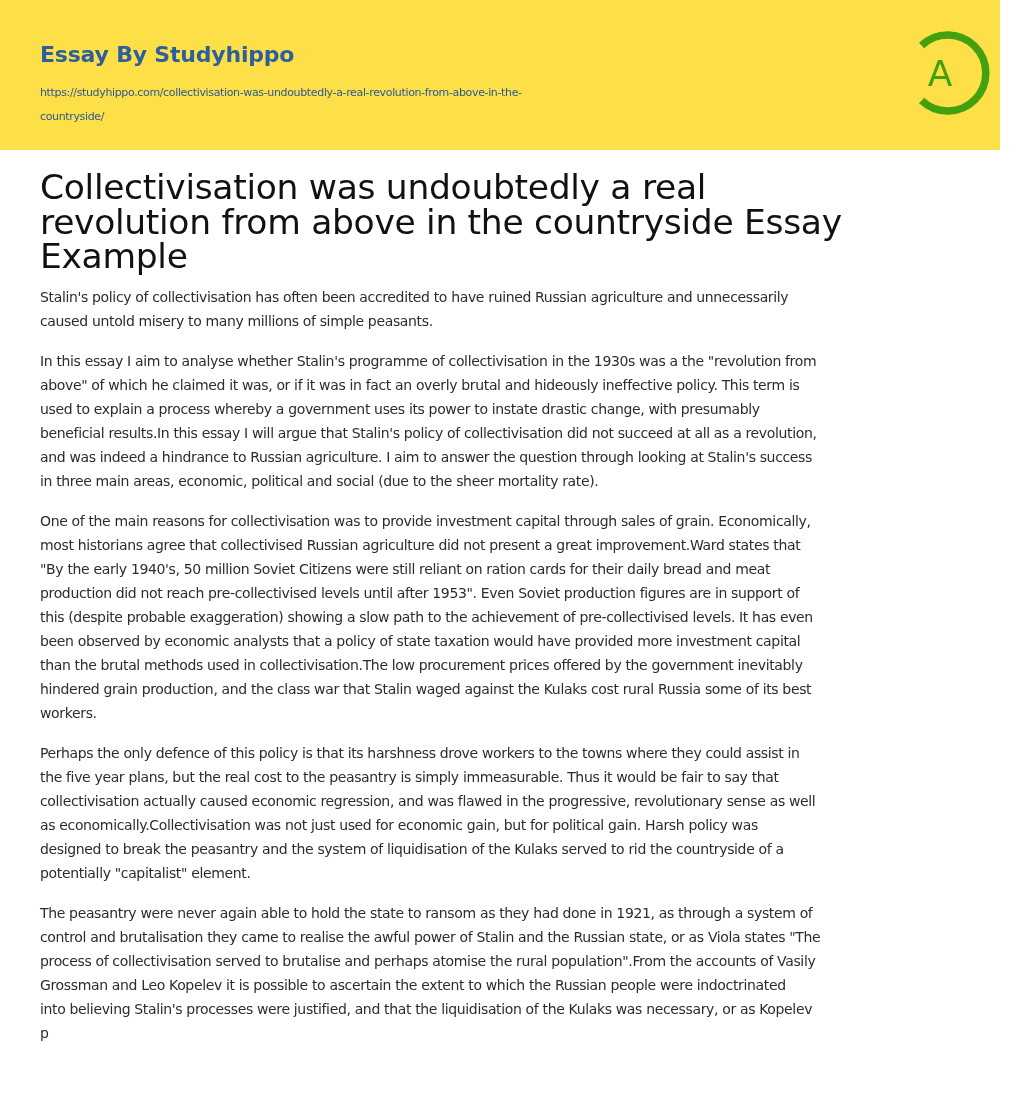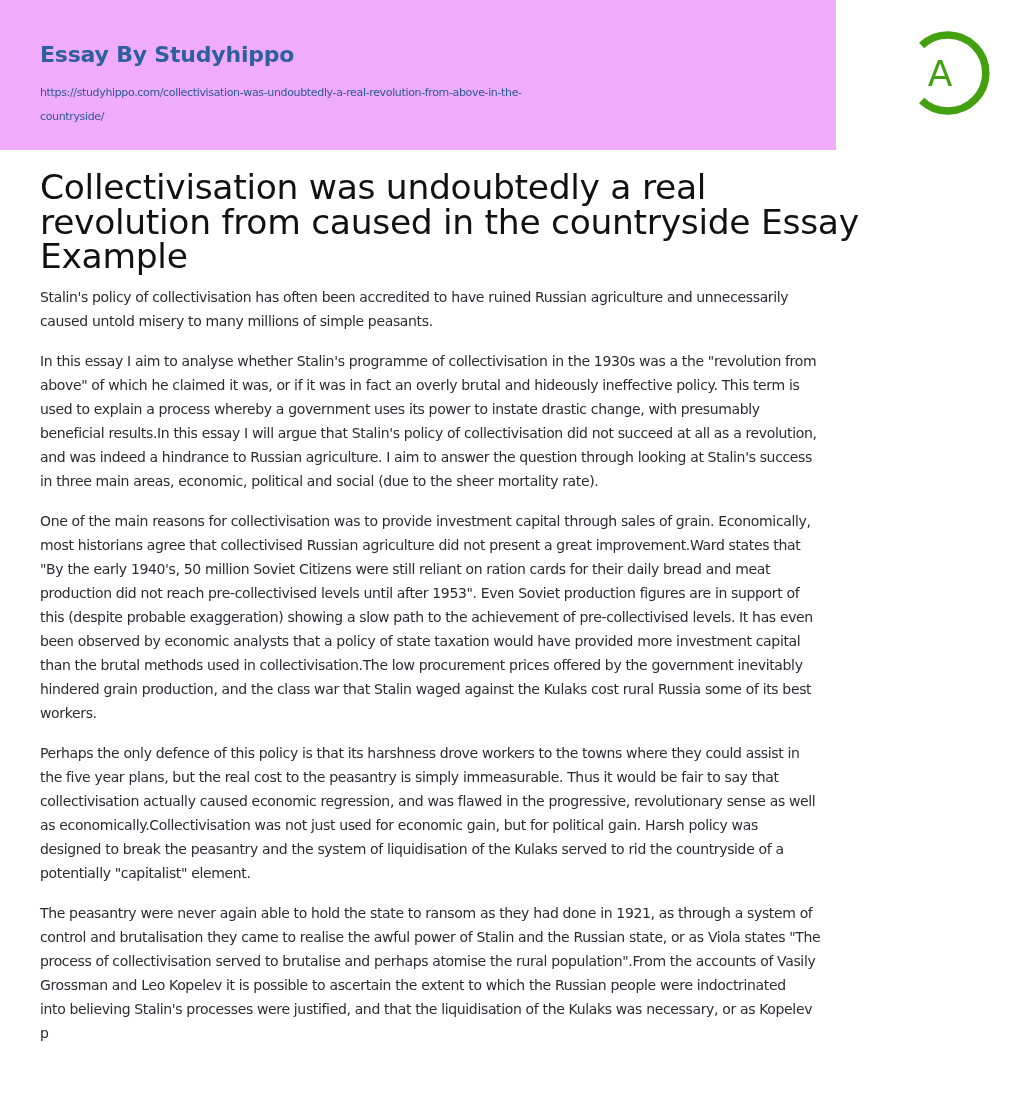--- a/index.html
+++ b/index.html
@@ -1,21 +1,21 @@
 <!DOCTYPE html>
 <html><head>
   <meta charset="utf-8">
   <style>
     * { box-sizing: border-box; margin: 0; padding: 0; }
     html, body { width: 1024px; height: 1100px; background: #ffffff; overflow: hidden; }
     body { font-family: "DejaVu Sans", "Liberation Sans", sans-serif; color: #2b2b33; position: relative; }
 
     .site-header {
-      position: absolute; left: 0; top: 0; width: 836px; height: 150px;
-      background: #f0abfc;
+      position: absolute; left: 0; top: 0; width: 1000px; height: 150px;
+      background: #fde047;
     }
     .brand-title {
       position: absolute; left: 40px; top: 40px;
       font-size: 22px; font-weight: bold; color: #2d5f9e; letter-spacing: -0.2px;
       line-height: 30px; white-space: nowrap;
     }
     .source-url {
       position: absolute; left: 40px; top: 81px; width: 800px;
       font-size: 11px; line-height: 24px; color: #2a5a96; text-decoration: none;
       letter-spacing: -0.35px;
@@ -50,21 +50,21 @@
     <svg width="90" height="90" viewBox="0 0 90 90">
       <path d="M 21.6 17.5 A 38 38 0 1 1 21.6 72.5" fill="none" stroke="#43a00e" stroke-width="7.5" stroke-linecap="butt"></path>
       <text x="40" y="58" text-anchor="middle" font-family="DejaVu Sans, sans-serif" font-size="36" fill="#43a00e">A</text>
     </svg>
   </div>
 </header>
 
 <main class="main">
   <h1 class="page-title">
     <span>Collectivisation was undoubtedly a real</span>
-    <span>revolution from caused in the countryside Essay</span>
+    <span>revolution from above in the countryside Essay</span>
     <span>Example</span>
   </h1>
 
   <p class="para">
     <span>Stalin's policy of collectivisation has often been accredited to have ruined Russian agriculture and unnecessarily</span>
     <span>caused untold misery to many millions of simple peasants.</span>
   </p>
 
   <p class="para">
     <span>In this essay I aim to analyse whether Stalin's programme of collectivisation in the 1930s was a the "revolution from</span>

